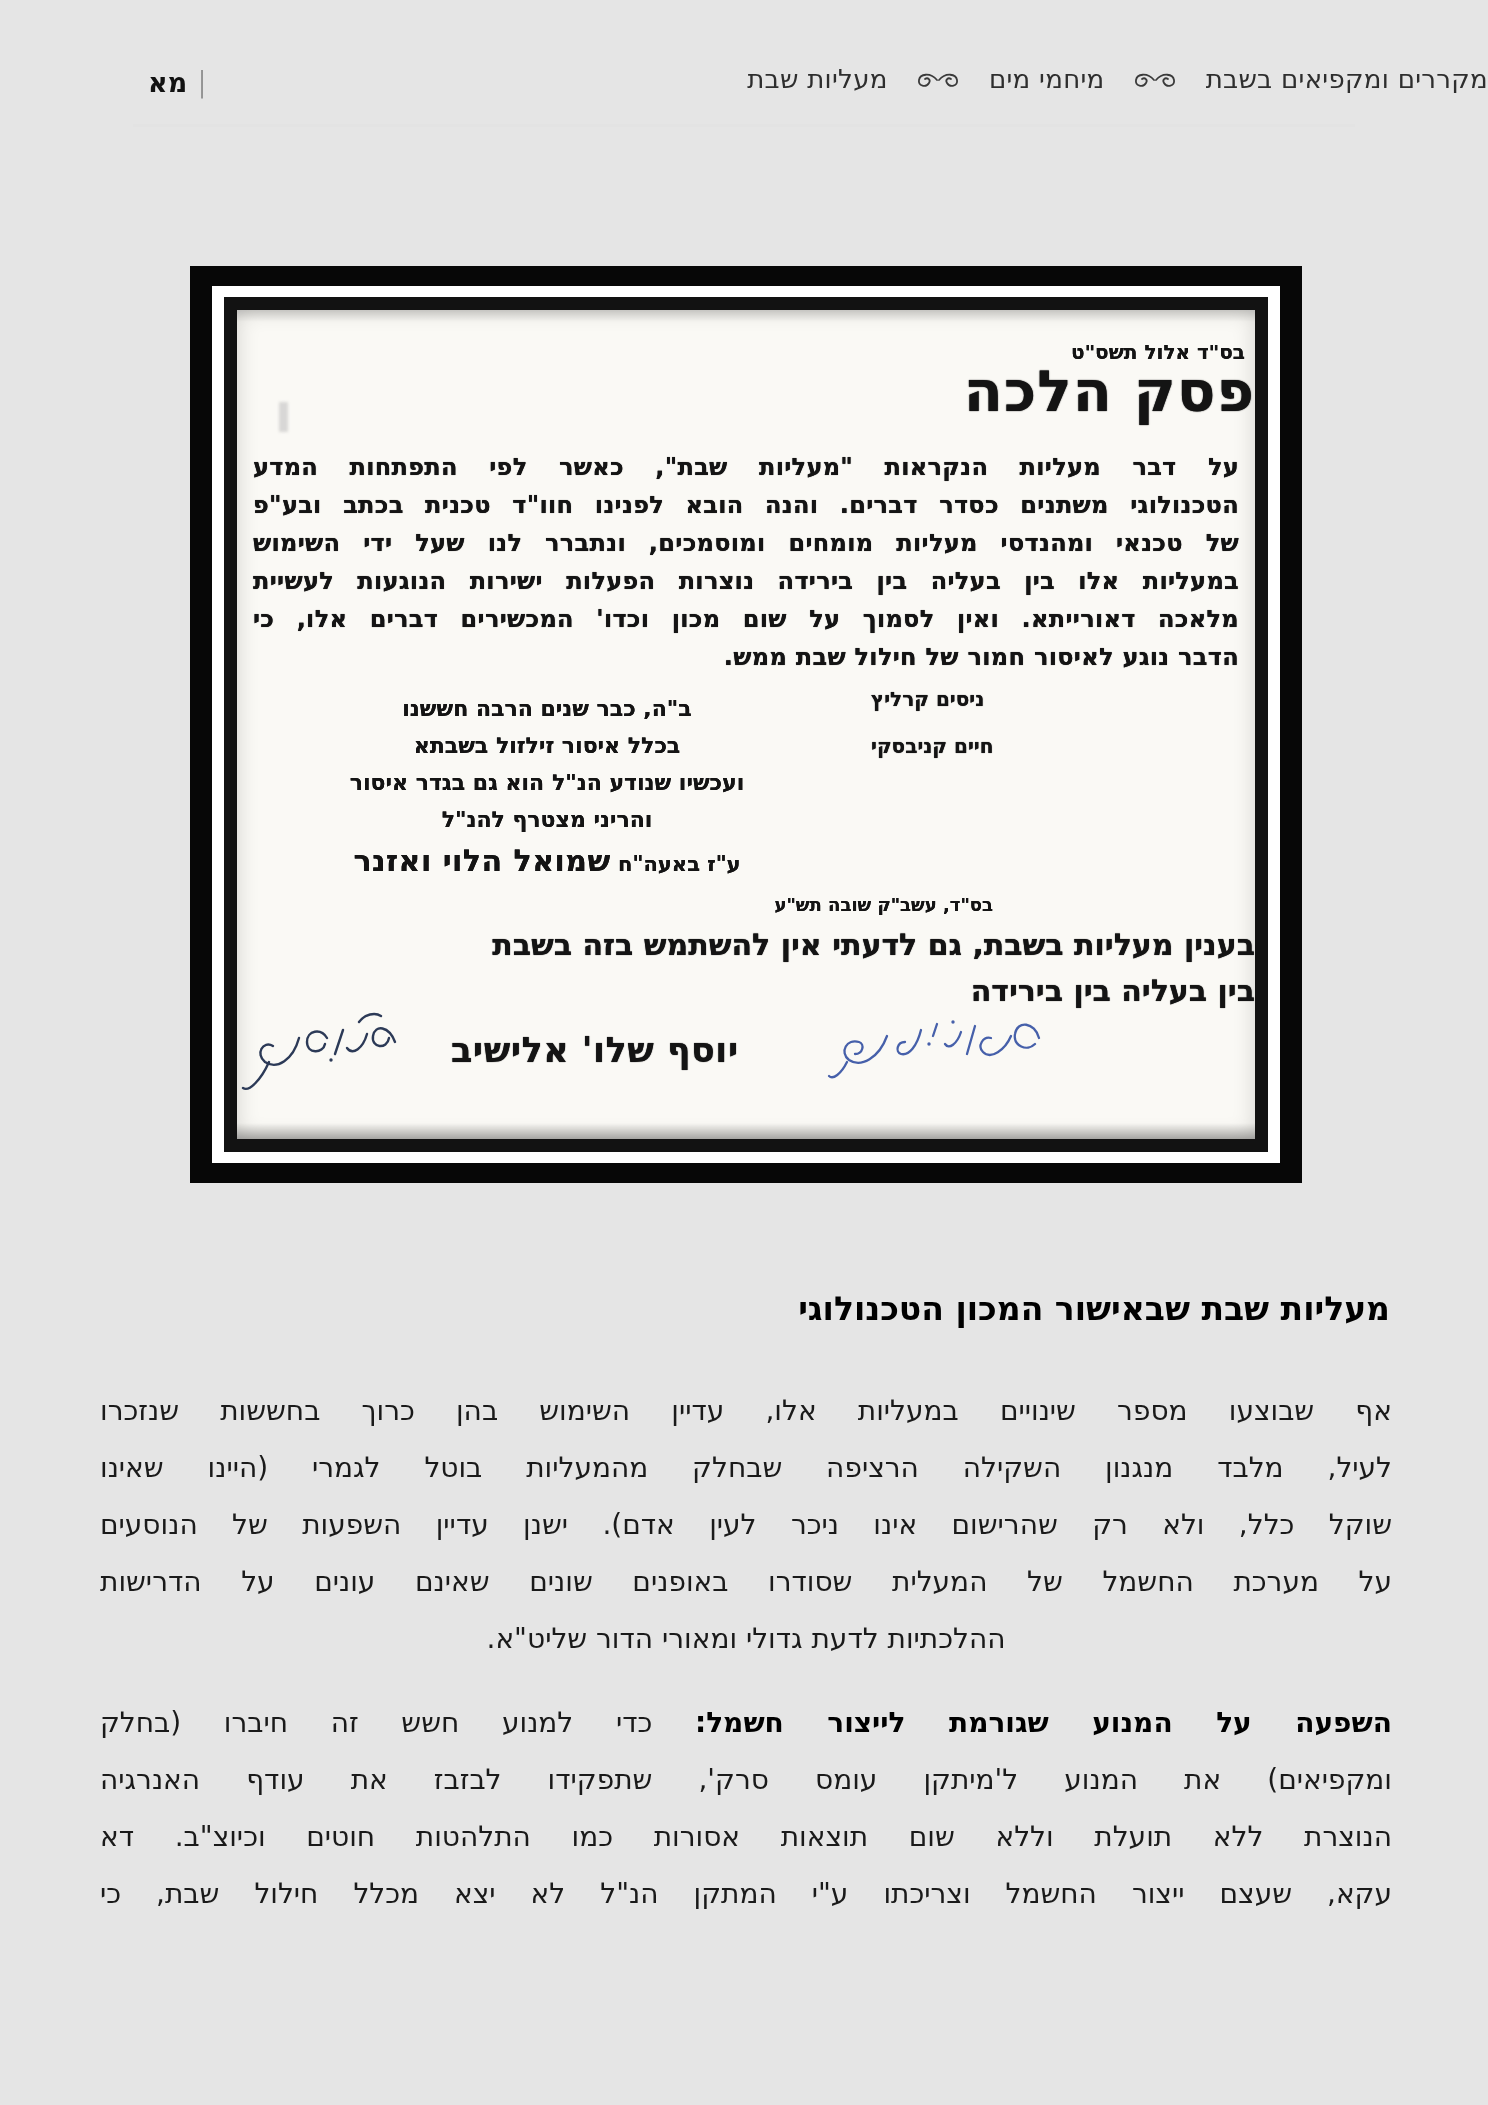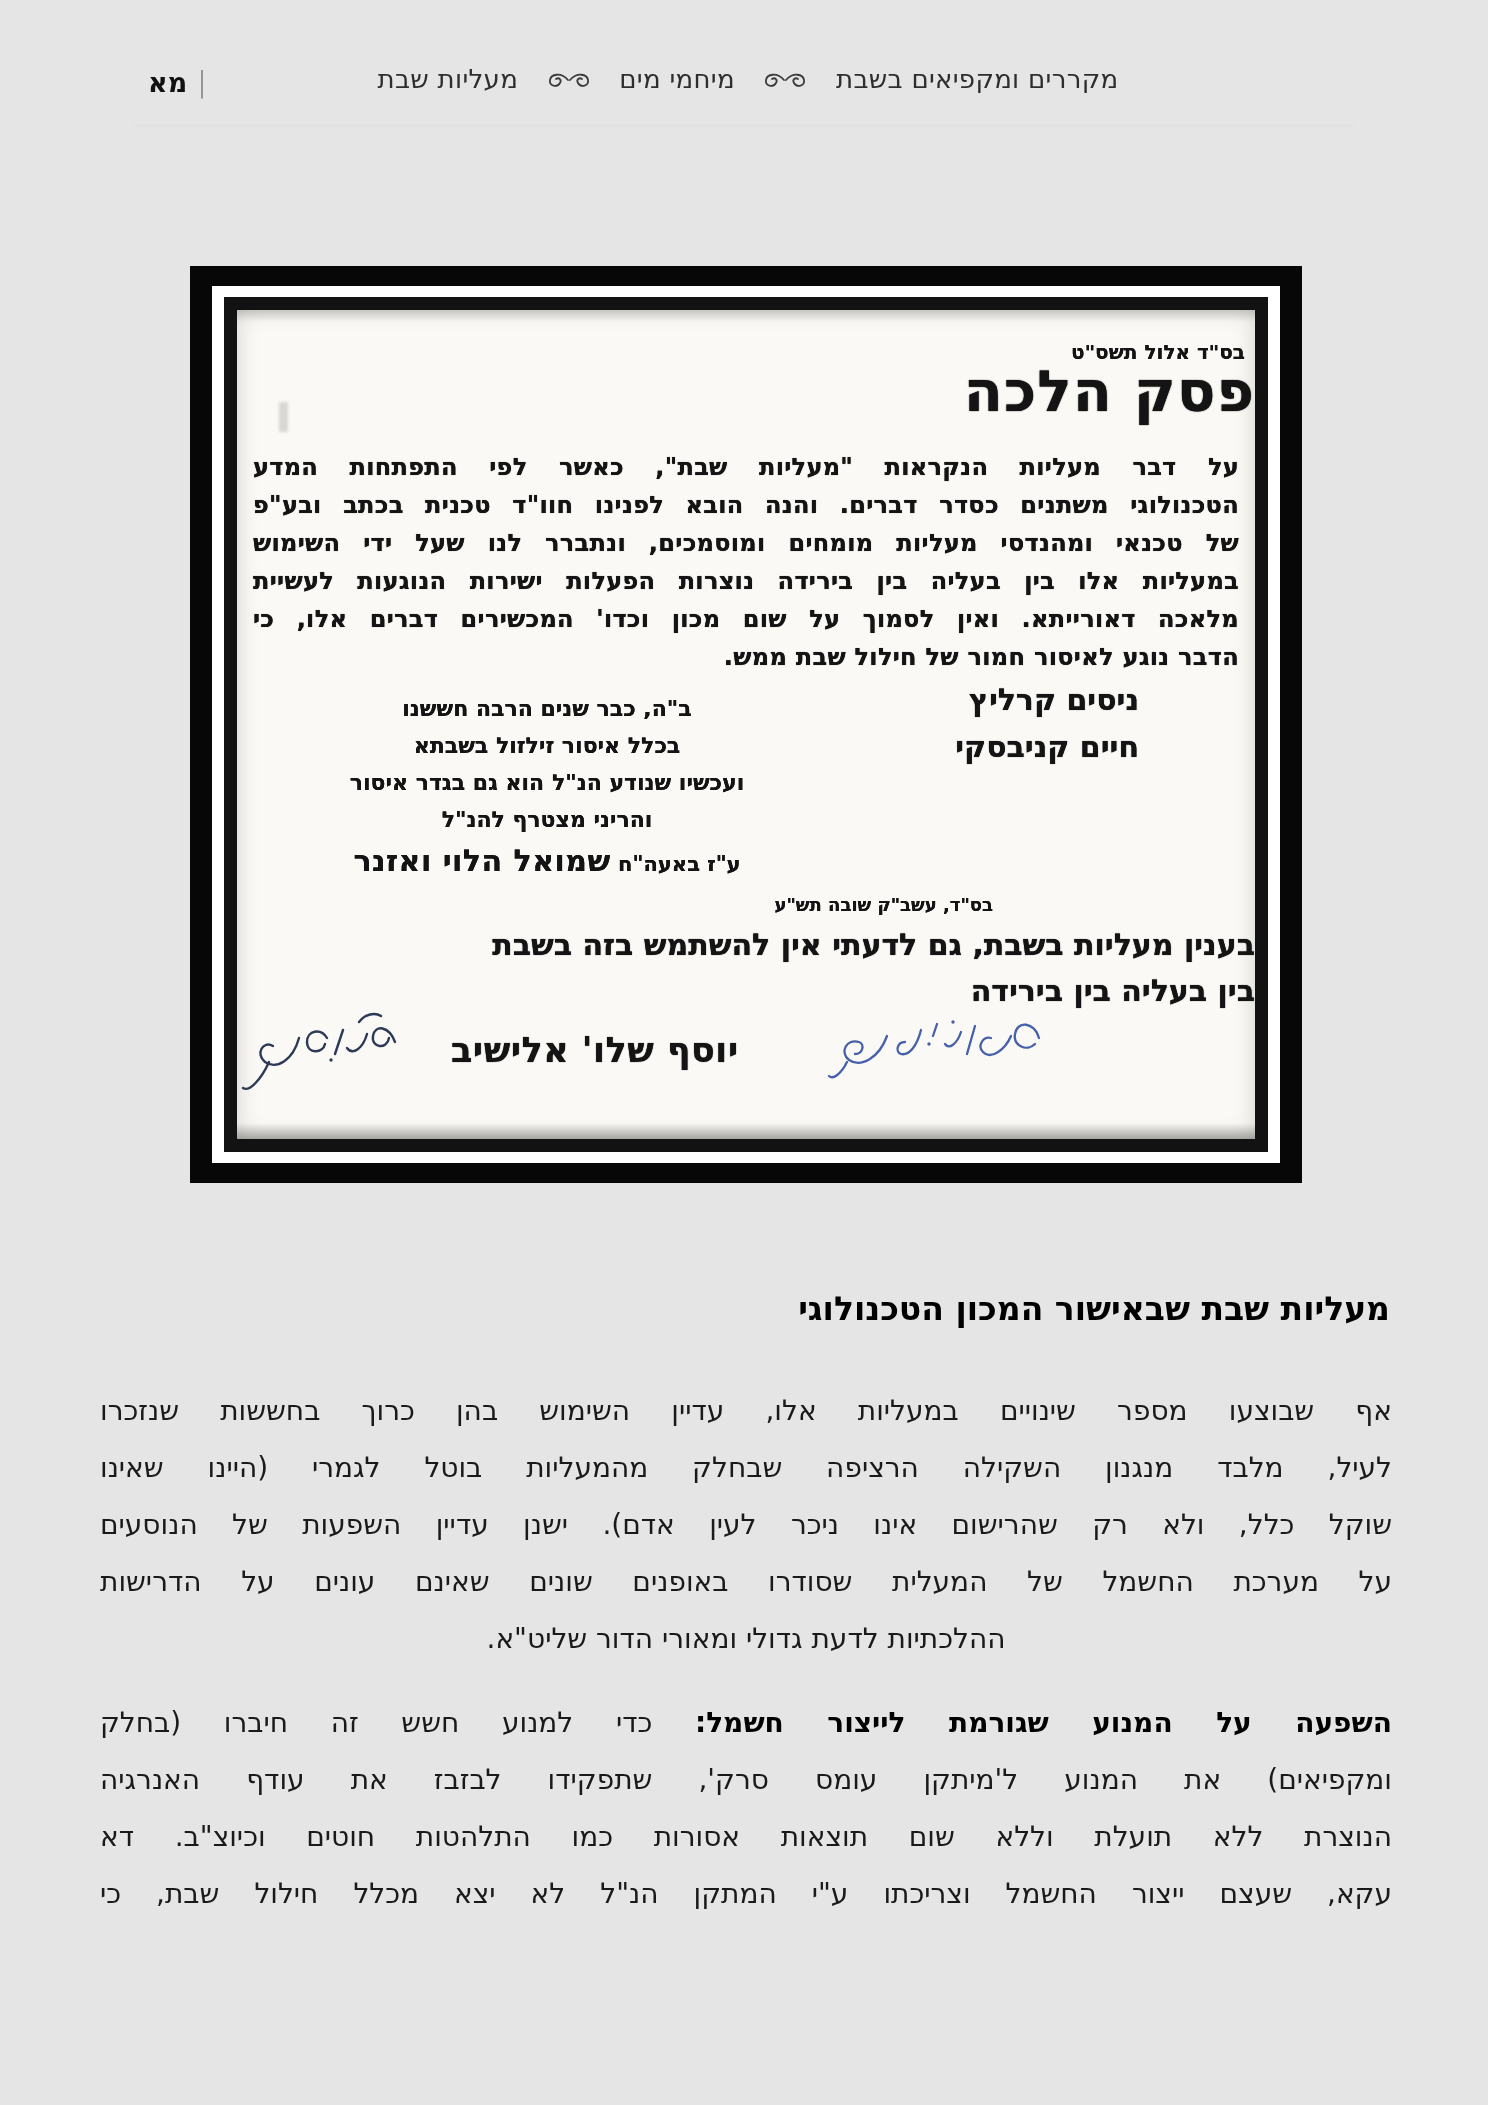--- a/index.html
+++ b/index.html
@@ -14,21 +14,21 @@
   
   .pagenum{
     position:absolute;left:148px;top:66px;
     direction:ltr;display:flex;align-items:baseline;gap:10px;
     font-size:27px;color:#111;
   }
   .pagenum .num{font-weight:bold;}
   .pagenum .pipe{color:#6f6f6f;font-weight:200;font-size:28px;}
   .header-title{
     position:absolute;left:0;right:0;top:64px;
-    direction:rtl;text-align:center;
+    direction:rtl;text-align:right;
     font-size:26px;color:#2e2e2e;letter-spacing:.3px;
     white-space:nowrap;
     margin-left:8px;
   }
   .header-title .orn{display:inline-block;vertical-align:-2px;margin:0 20px;}
   .rule{
     position:absolute;left:133px;top:124px;width:1222px;height:3px;
     background:#e3e3e3;
   }
   
@@ -70,22 +70,22 @@
     background:#bdbdbd;opacity:.55;filter:blur(1.5px);
   }
   .doc-body{
     position:absolute;top:138px;left:16px;right:16px;
     font-size:24px;font-weight:bold;line-height:38px;
     text-shadow:0 0 .7px #000;letter-spacing:.3px;
   }
   .jl{text-align:justify;text-align-last:justify;}
   .rl{text-align:right;}
   .doc-signers{
-    position:absolute;top:366px;right:116px;width:252px;
-    text-align:right;font-size:30px;font-weight:bold;line-height:47px;
+    position:absolute;top:366px;right:132px;width:252px;
+    text-align:left;font-size:20px;font-weight:bold;line-height:47px;
     text-shadow:0 0 .8px #000;
   }
   .doc-addendum{
     position:absolute;top:380px;left:38px;width:544px;
     text-align:center;font-size:22px;font-weight:bold;line-height:37px;
     text-shadow:0 0 .6px #000;
   }
   .doc-addendum .signoff{margin-top:4px;font-size:21px;}
   .doc-addendum .signoff .big{font-size:30px;letter-spacing:.5px;}
   .doc-date-bottom{

